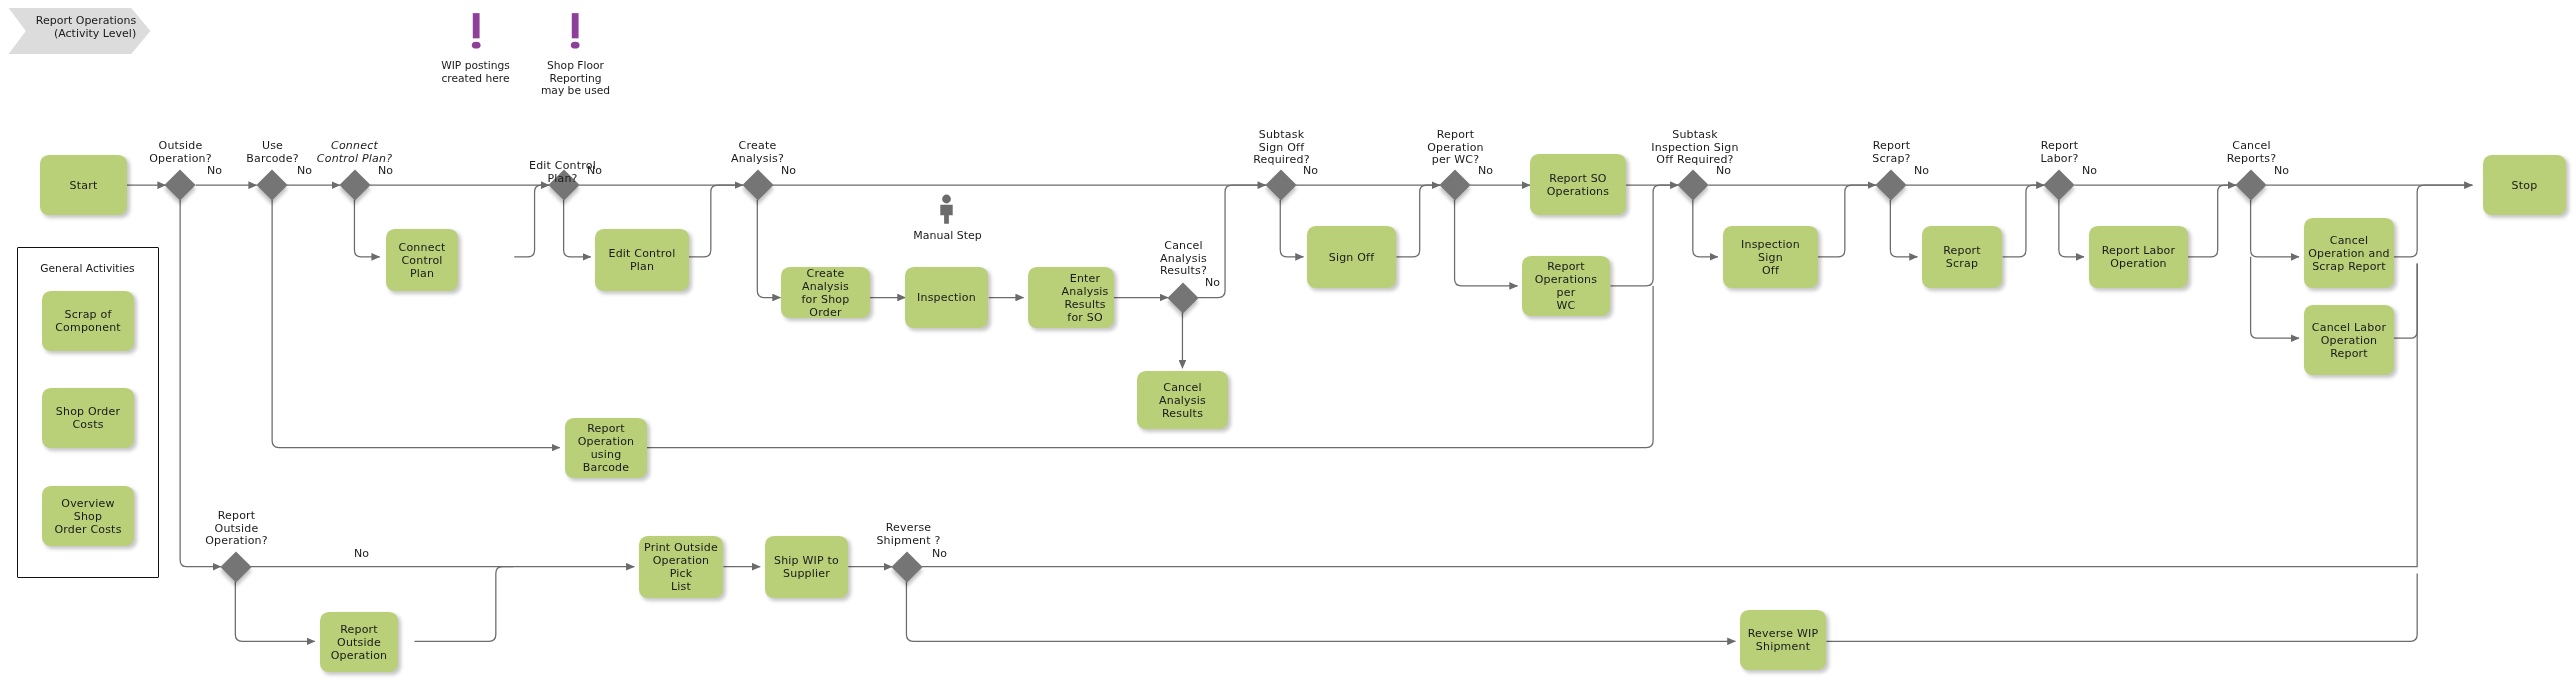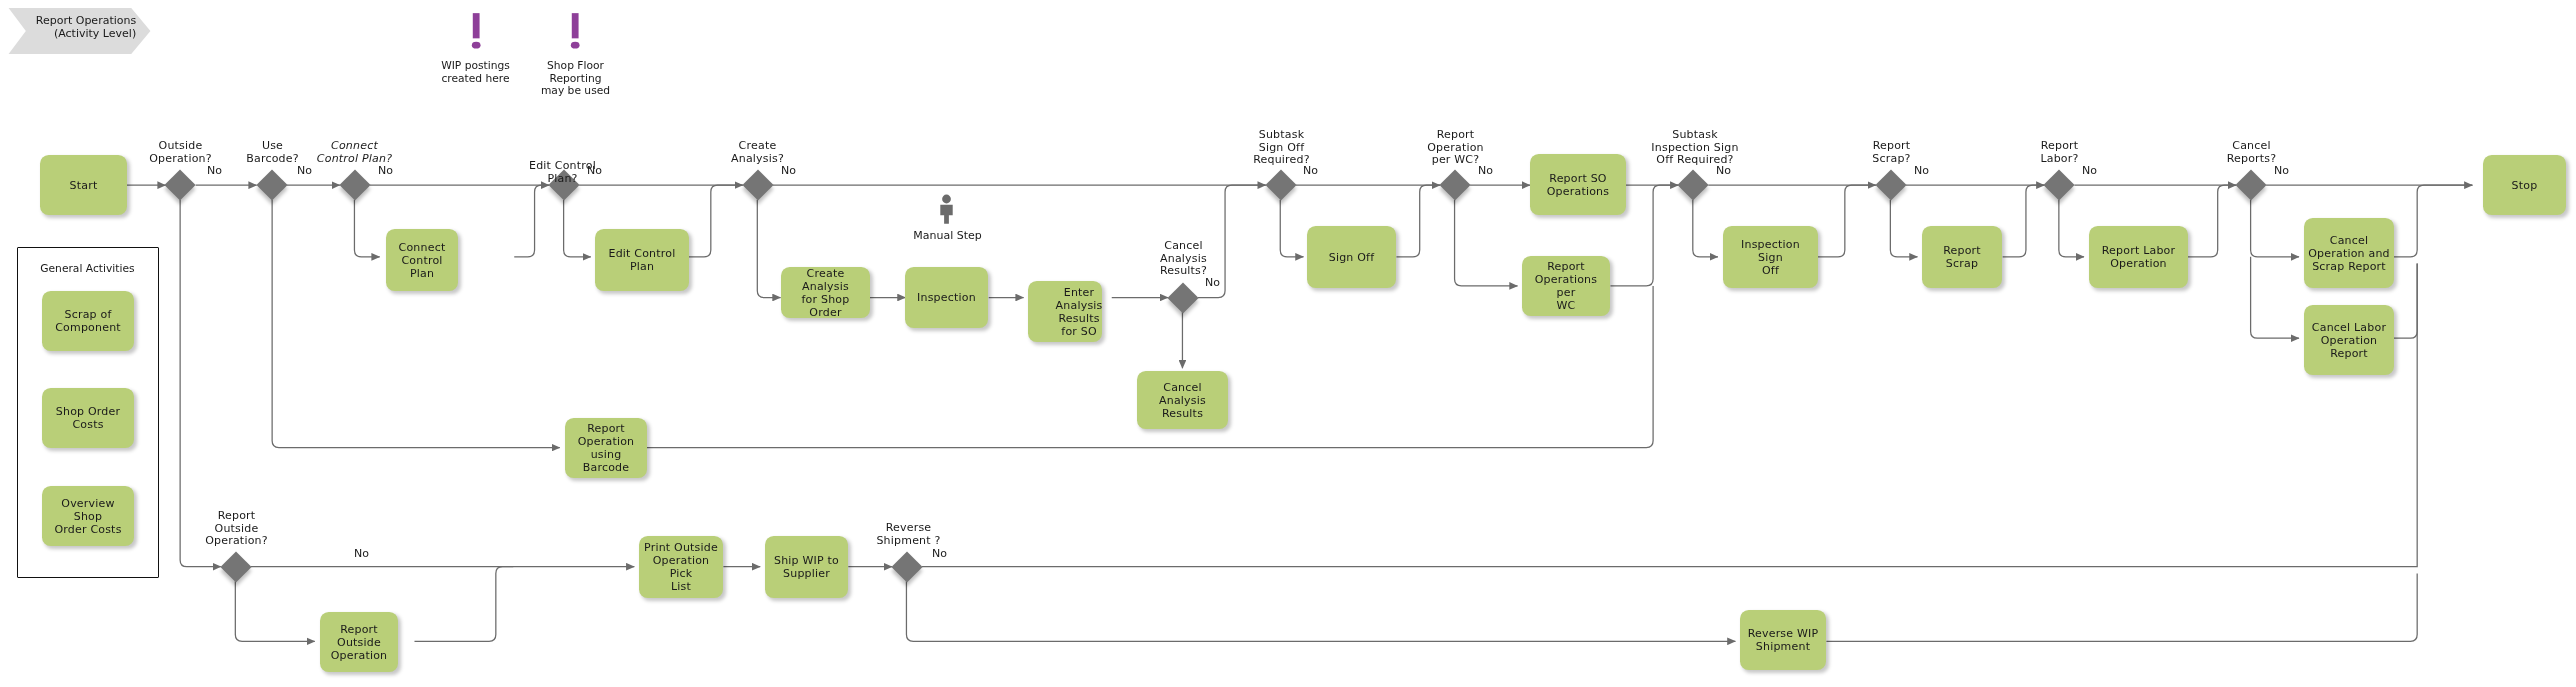--- a/index.html
+++ b/index.html
@@ -373,21 +373,21 @@
   <div class="node" style="left:386px; top:229px; width:72px; height:62px; white-space:pre-line;">Connect Control
 Plan</div>
 
   <div class="node" style="left:595px; top:229px; width:94px; height:62px; white-space:pre-line;">Edit Control Plan</div>
 
   <div class="node" style="left:781px; top:267px; width:89px; height:51px; white-space:pre-line;">Create Analysis
 for Shop Order</div>
 
   <div class="node" style="left:905px; top:267px; width:83px; height:61px; white-space:pre-line;">Inspection</div>
 
-  <div class="node" style="left:1028px; top:281px; width:74px; height:61px; white-space:pre-line;padding-left:32px;">Enter Analysis
+  <div class="node" style="left:1028px; top:267px; width:86px; height:61px; white-space:pre-line;padding-left:32px;">Enter Analysis
 Results for SO</div>
 
   <div class="node" style="left:1137px; top:371px; width:91px; height:58px; white-space:pre-line;">Cancel Analysis
 Results</div>
 
   <div class="node" style="left:1307px; top:226px; width:89px; height:62px; white-space:pre-line;">Sign Off</div>
 
   <div class="node" style="left:1530px; top:154px; width:96px; height:61px; white-space:pre-line;">Report SO
 Operations</div>
 

